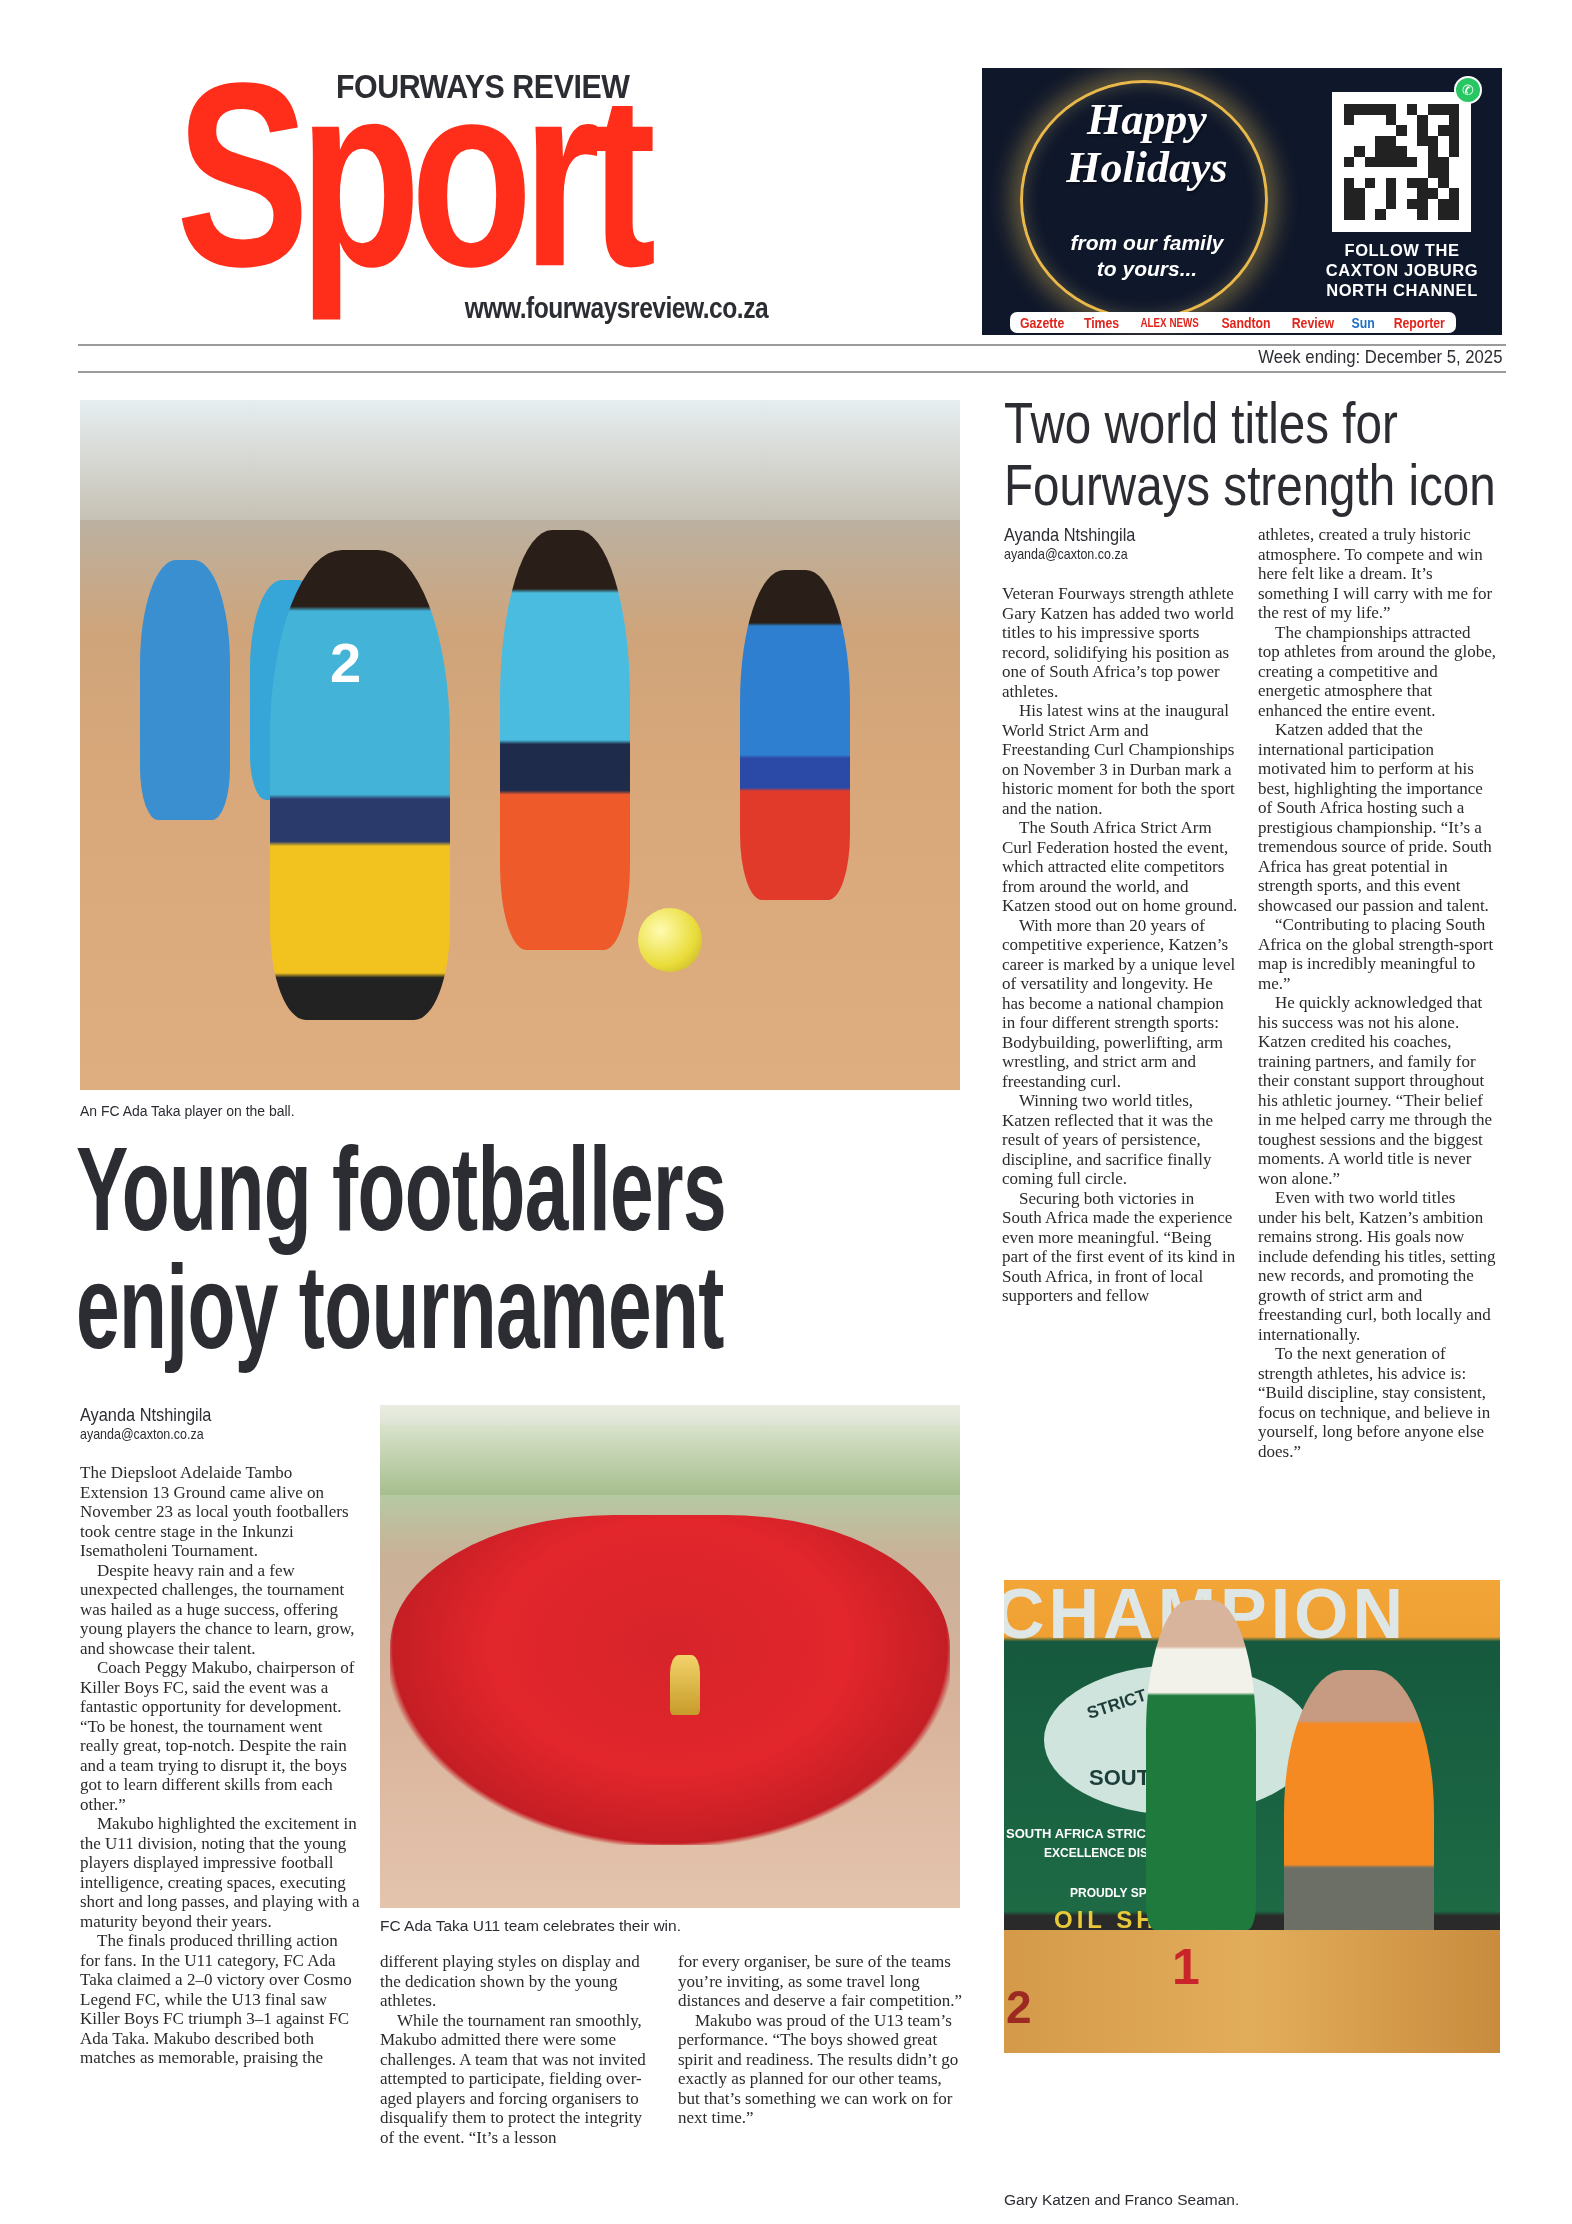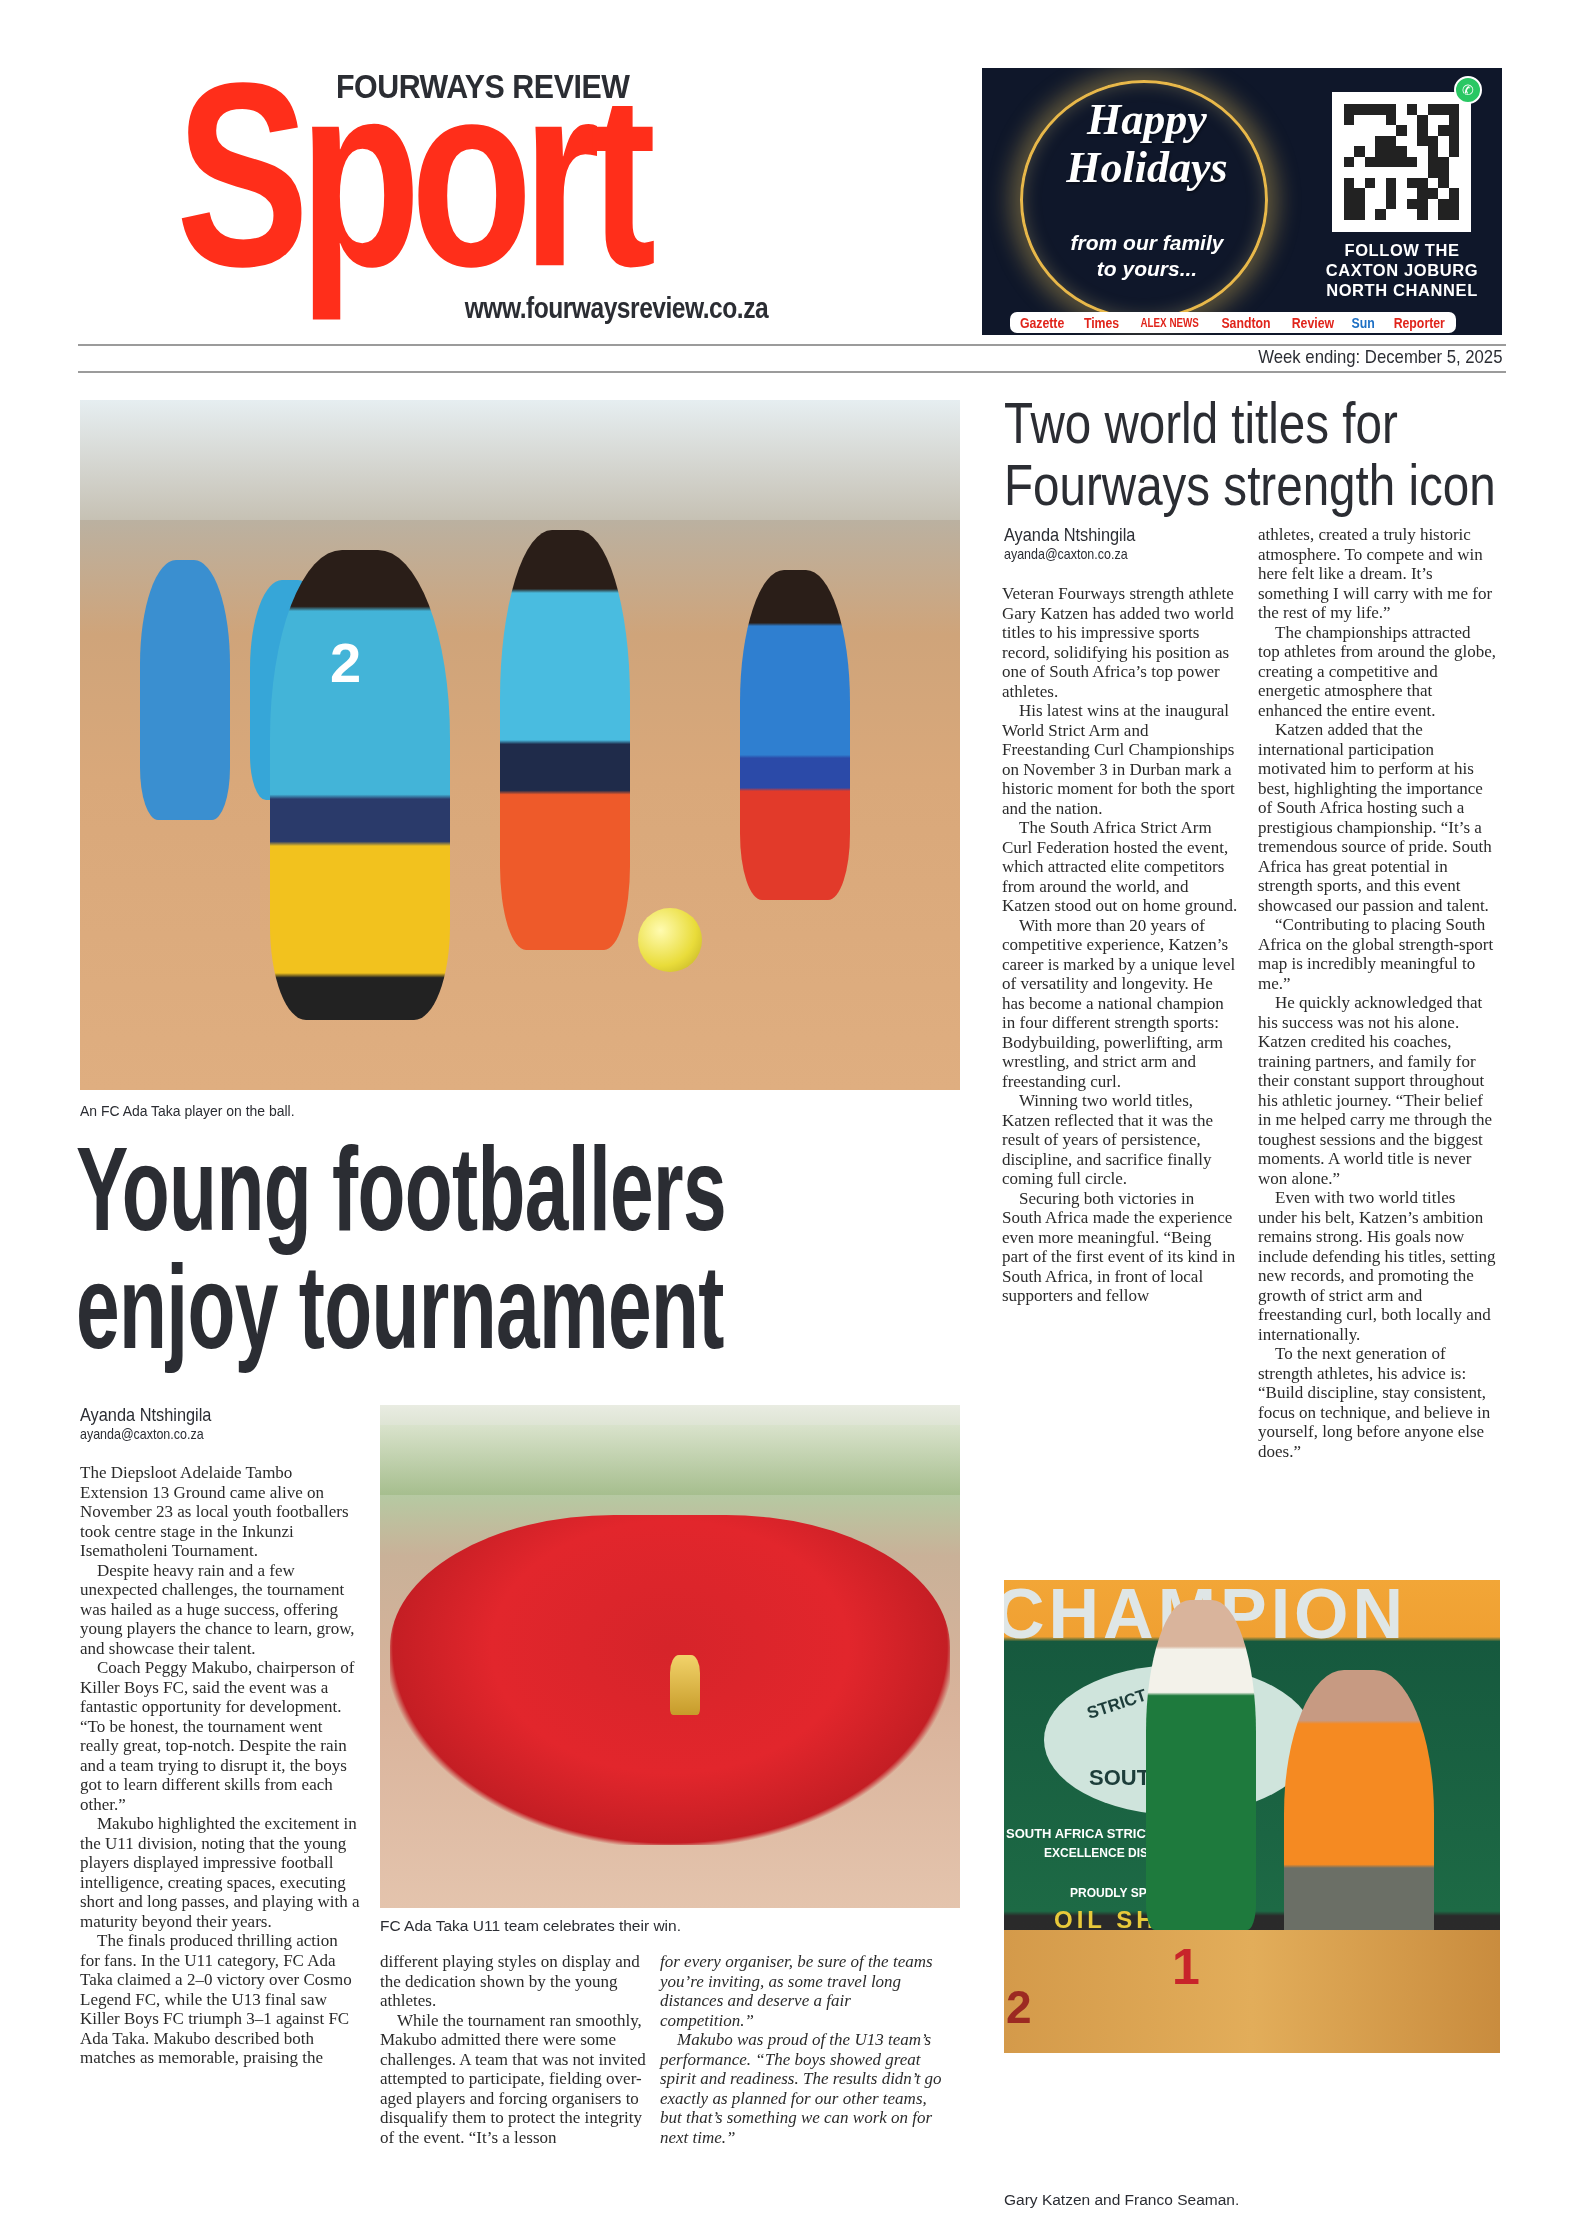--- a/index.html
+++ b/index.html
@@ -274,21 +274,21 @@
   <div style="position:absolute;left:10px;top:110px;width:560px;height:330px;border-radius:40% 40% 10% 10%;background:radial-gradient(ellipse at 50% 40%,#d6242a 0%,#e2262c 45%,#c41e24 70%,rgba(200,30,36,0) 72%);"></div>
   <div style="position:absolute;left:290px;top:250px;width:30px;height:60px;background:linear-gradient(180deg,#f2d36a,#c79b2a);border-radius:30% 30% 10% 10%;"></div>
 </div>
 <div class="caption" style="left:380px;top:1917px;">FC Ada Taka U11 team celebrates their win.</div>
 
 <div class="col" style="left:380px;top:1952px;width:280px;">
   <p class="first">different playing styles on display and the dedication shown by the young athletes.</p>
   <p>While the tournament ran smoothly, Makubo admitted there were some challenges. A team that was not invited attempted to participate, fielding over-aged players and forcing organisers to disqualify them to protect the integrity of the event. “It’s a lesson</p>
 </div>
 
-<div class="col" style="left:660px;top:1952px;width:286px;font-style:italic;">
+<div class="col" style="left:678px;top:1952px;width:286px;">
   <p class="first">for every organiser, be sure of the teams you’re inviting, as some travel long distances and deserve a fair competition.”</p>
   <p>Makubo was proud of the U13 team’s performance. “The boys showed great spirit and readiness. The results didn’t go exactly as planned for our other teams, but that’s something we can work on for next time.”</p>
 </div>
 
 <div class="side-headline">
   <div>Two world titles for</div>
   <div>Fourways strength icon</div>
 </div>
 
 <div class="byline" style="left:1004px;top:524px;">

